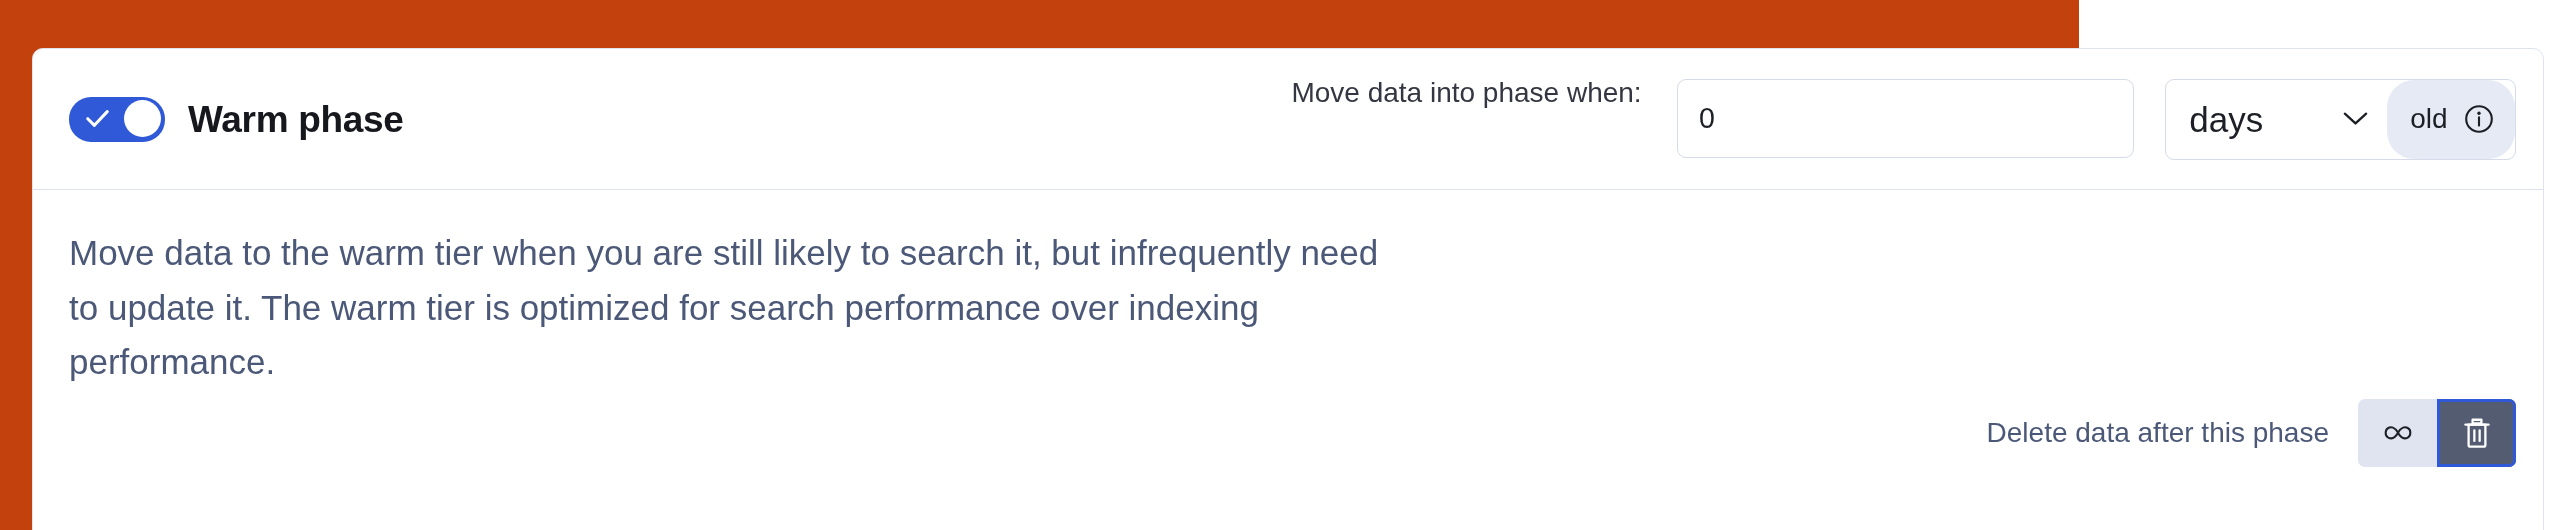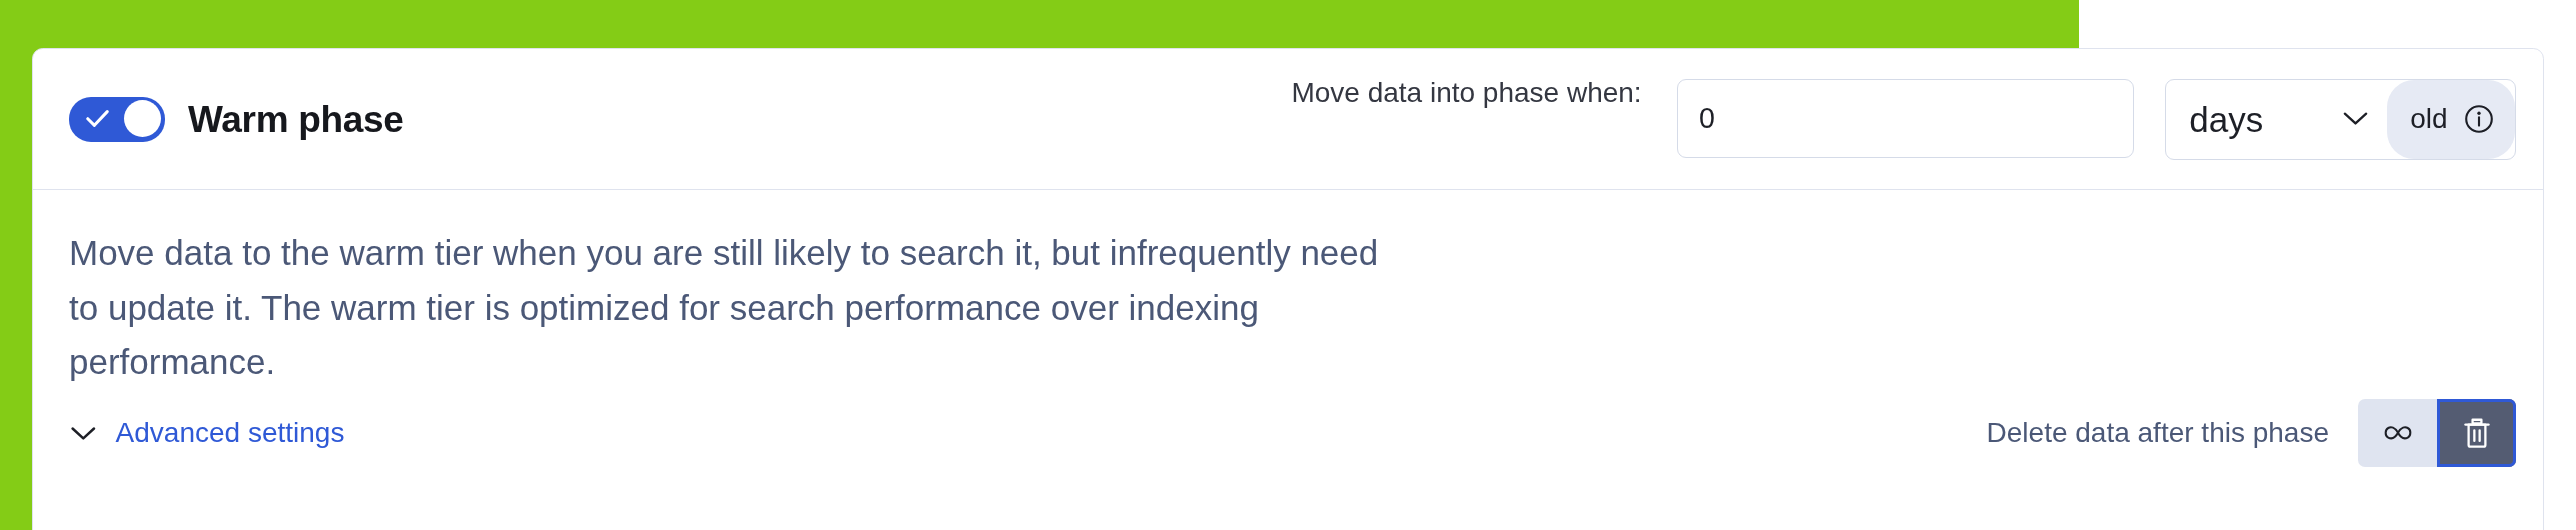--- a/index.html
+++ b/index.html
@@ -13,21 +13,21 @@
     height: 530px;
     font-family: "Liberation Sans", sans-serif;
     -webkit-font-smoothing: antialiased;
     overflow: hidden;
   }
 
   .stage {
     position: relative;
     width: 2079px;
     height: 530px;
-    background: #84cc16;
+    background: #c2410c;
   }
 
   
   .phase-card {
     position: absolute;
     left: 32px;
     top: 48px;
     width: 2512px;           
     height: 553px;           
     box-sizing: border-box;
@@ -308,28 +308,20 @@
 
       </div>
     </div>
 
     <div class="card-body">
 
       <p class="description">Move data to the warm tier when you are still likely to search it, but infrequently need to update it. The warm tier is optimized for search performance over indexing performance.</p>
 
       <div class="body-footer">
 
-        <button class="advanced-toggle">
-          <span class="advanced-chevron">
-            <svg viewBox="0 0 32 20" width="28.6" height="18" aria-hidden="true">
-              <path d="M4 5 L16 16 L28 5" fill="none" stroke="#1d1f26" stroke-width="2.8" stroke-linecap="round" stroke-linejoin="round"></path>
-            </svg>
-          </span>
-          <span class="advanced-label">Advanced settings</span>
-        </button>
 
         <div class="delete-area">
           <span class="delete-label">Delete data after this phase</span>
 
           <div class="btn-group">
 
             <button class="grp-btn off" aria-label="Keep data in this phase forever">
               <span>
                 <svg viewBox="0 0 40 22" width="36" height="19.6" aria-hidden="true">
                   <path d="M20 11 C16.5 4.5, 12 4, 9 5.6 C5.4 7.4, 5 14.6, 9 16.4 C12 17.9, 16.5 17.5, 20 11

